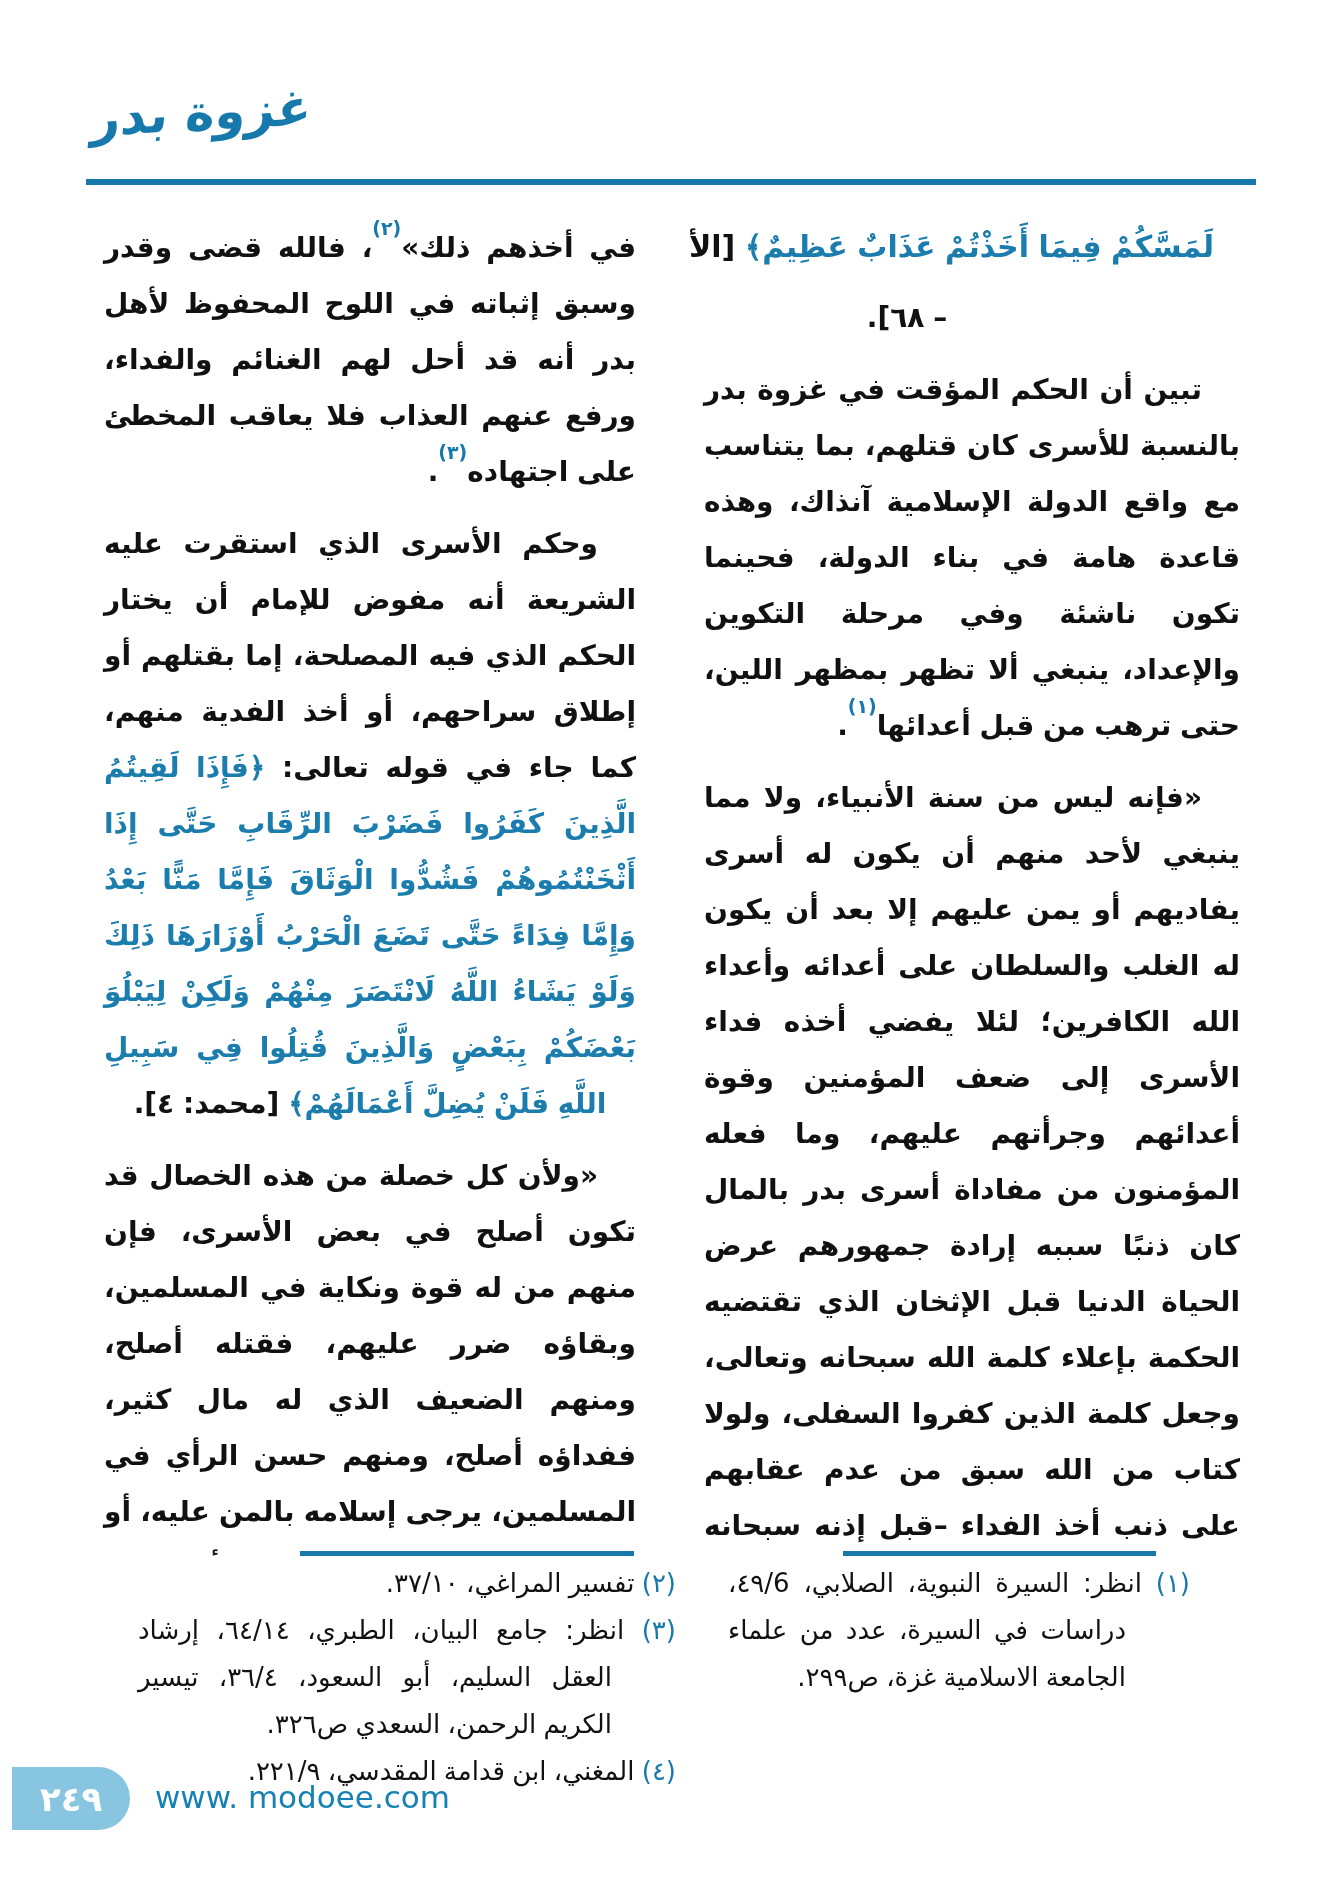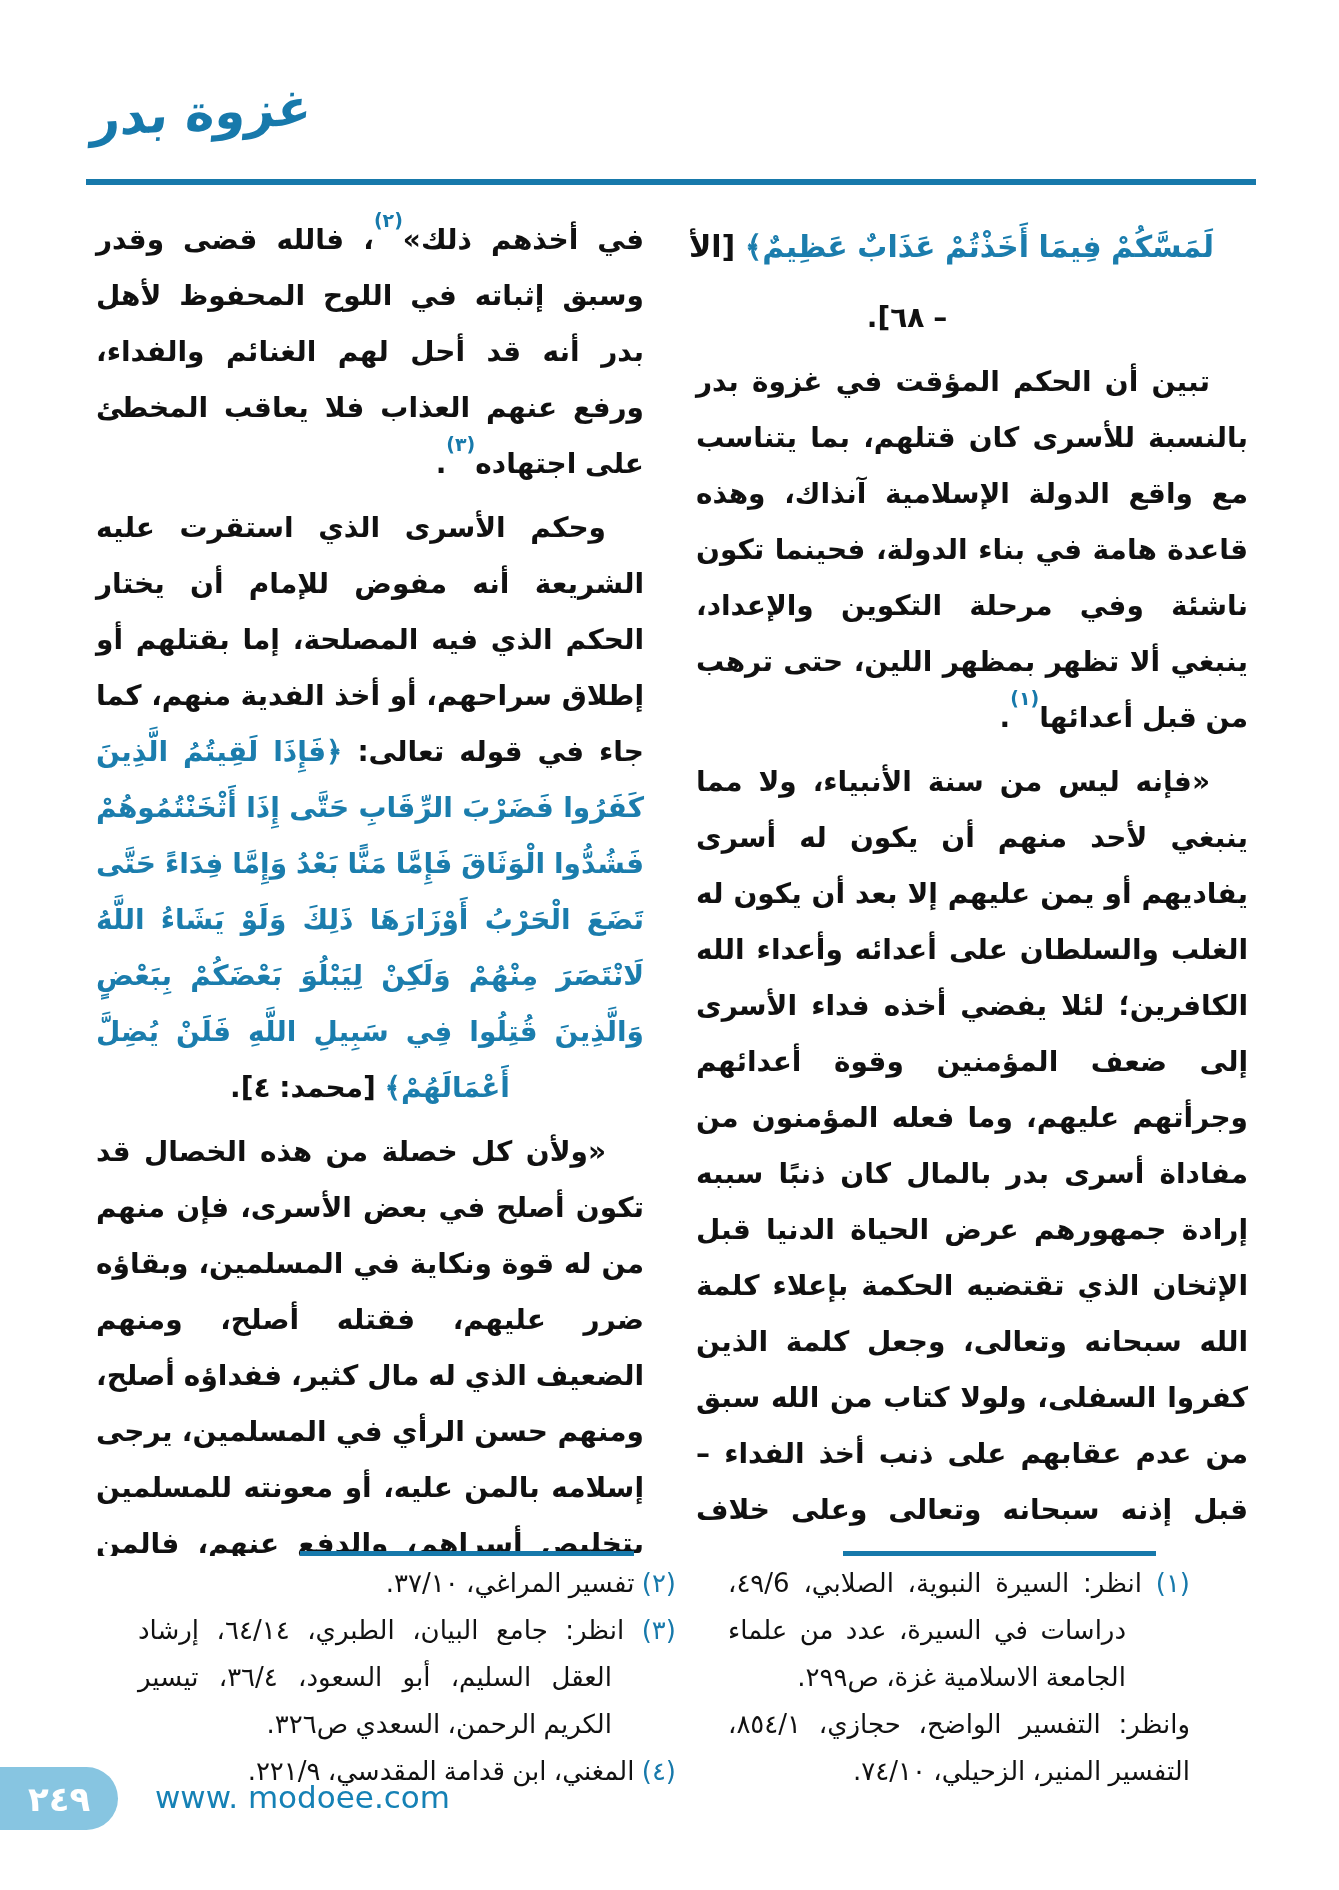--- a/index.html
+++ b/index.html
@@ -7,40 +7,40 @@
         font-family:"DejaVu Sans",sans-serif;direction:rtl;color:var(--ink,#111);}
   
   .title{position:absolute;left:92px;top:84px;font-size:50px;font-weight:bold;
          color:var(--teal,#1779ab);transform:rotate(-3deg) skewX(-8deg);white-space:nowrap;}
   .rule{position:absolute;left:86px;top:179px;width:1170px;height:6px;background:var(--teal,#1779ab);}
   
   .col{position:absolute;top:204px;font-size:28px;font-weight:bold;line-height:56px;
        text-align:justify;word-spacing:-1px;}
   .col-right{left:688px;width:568px;height:1352px;overflow:hidden;}
   .col-left{left:88px;width:564px;height:1352px;overflow:hidden;}
-  .col p{margin:8px;}
+  .col p{margin:16px;}
   .indent{text-indent:38px;}
   .q{color:var(--verse,#1b7dad);}
   .verse-head{white-space:nowrap;text-align:right;padding-right:42px;line-height:86px;font-size:30px;}
   .verse-cite2{text-align:center;padding-right:130px;line-height:56px;}
   .verse-par{text-align-last:center;}
   .fnm{color:var(--teal,#1779ab);font-size:19px;line-height:0;position:relative;top:-12px;font-weight:bold;}
   
   .fn-sep{position:absolute;top:1551px;height:5px;background:var(--teal,#1779ab);}
   .fn-sep-right{left:843px;width:313px;}
   .fn-sep-left{left:300px;width:334px;}
   .footnotes{position:absolute;top:1560px;font-size:26px;line-height:47px;font-weight:normal;
              text-align:justify;word-spacing:-1px;margin-left:40px;}
   .fn-right{left:688px;width:462px;}
   .fn-left{left:98px;width:538px;}
   .fn-item{margin:0;}
   .hang{padding-right:64px;text-indent:-64px;}
   .fn-num{color:var(--teal,#1779ab);}
   
-  .pill{position:absolute;left:0;top:1767px;width:118px;height:63px;
+  .pill{position:absolute;left:12px;top:1767px;width:118px;height:63px;
         background:var(--pill,#87c5e1);border-radius:0 34px 34px 0;
         display:flex;align-items:center;justify-content:center;
         color:#fff;font-size:34px;font-weight:bold;}
   .site{position:absolute;left:155px;top:1779px;font-size:31px;color:var(--site,#1581b5);
         direction:ltr;font-family:"DejaVu Sans",sans-serif;}
 </style>
 </head>
 <body>
 
 <div class="page">
@@ -73,21 +73,20 @@
     </p>
   </div>
 
   <div class="fn-sep fn-sep-right"></div>
   <div class="fn-sep fn-sep-left"></div>
 
   <div class="footnotes fn-right">
     <div class="fn-item hang">
       <span class="fn-num">(١) </span><span>انظر: السيرة النبوية، الصلابي، ٤٩/6، دراسات في السيرة، عدد من علماء الجامعة الاسلامية غزة، ص٢٩٩.</span>
     </div>
-    <div class="fn-item">وانظر: التفسير الواضح، حجازي، ٨٥٤/١، التفسير المنير، الزحيلي، ٧٤/١٠.</div>
   </div>
 
   <div class="footnotes fn-left">
     <div class="fn-item hang">
       <span class="fn-num">(٢) </span><span>تفسير المراغي، ٣٧/١٠.</span>
     </div>
     <div class="fn-item hang">
       <span class="fn-num">(٣) </span><span>انظر: جامع البيان، الطبري، ٦٤/١٤، إرشاد العقل السليم، أبو السعود، ٣٦/٤، تيسير الكريم الرحمن، السعدي ص٣٢٦.</span>
     </div>
     <div class="fn-item hang">

